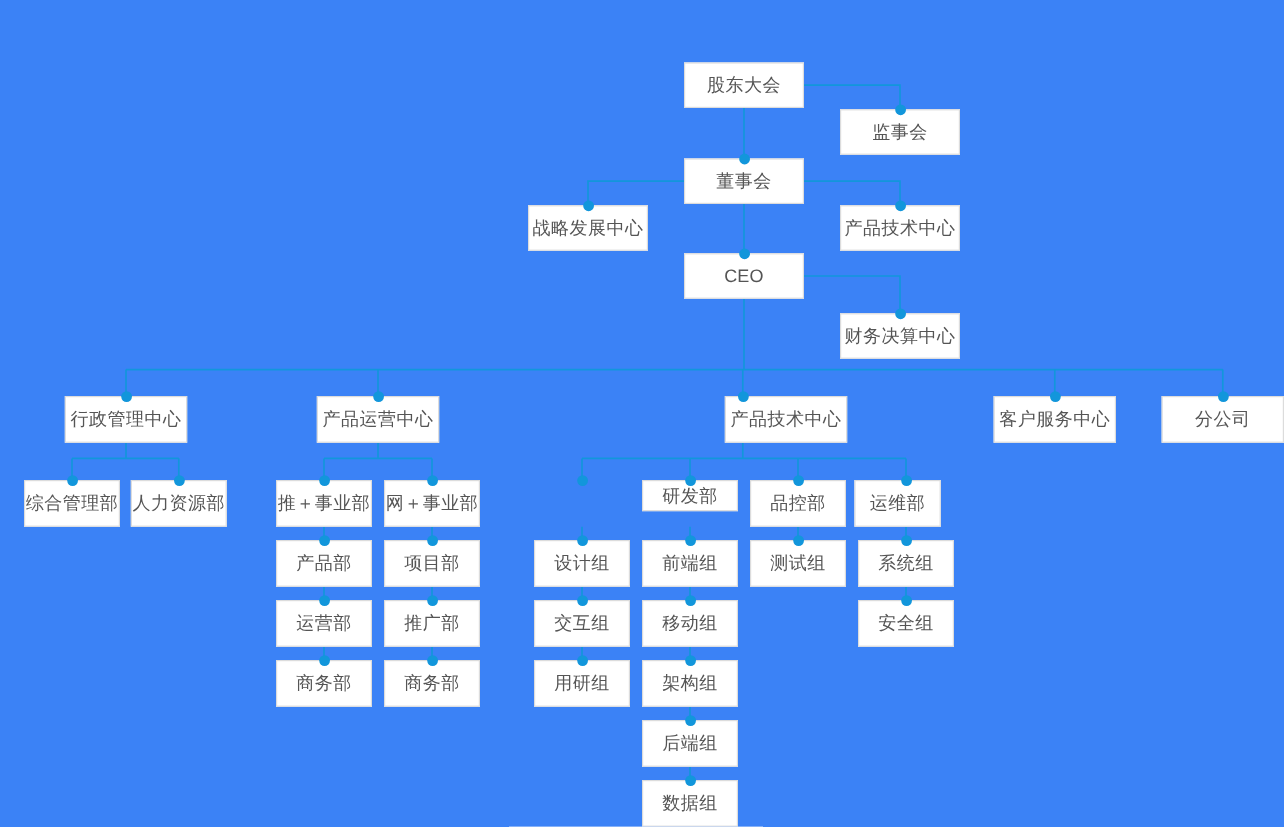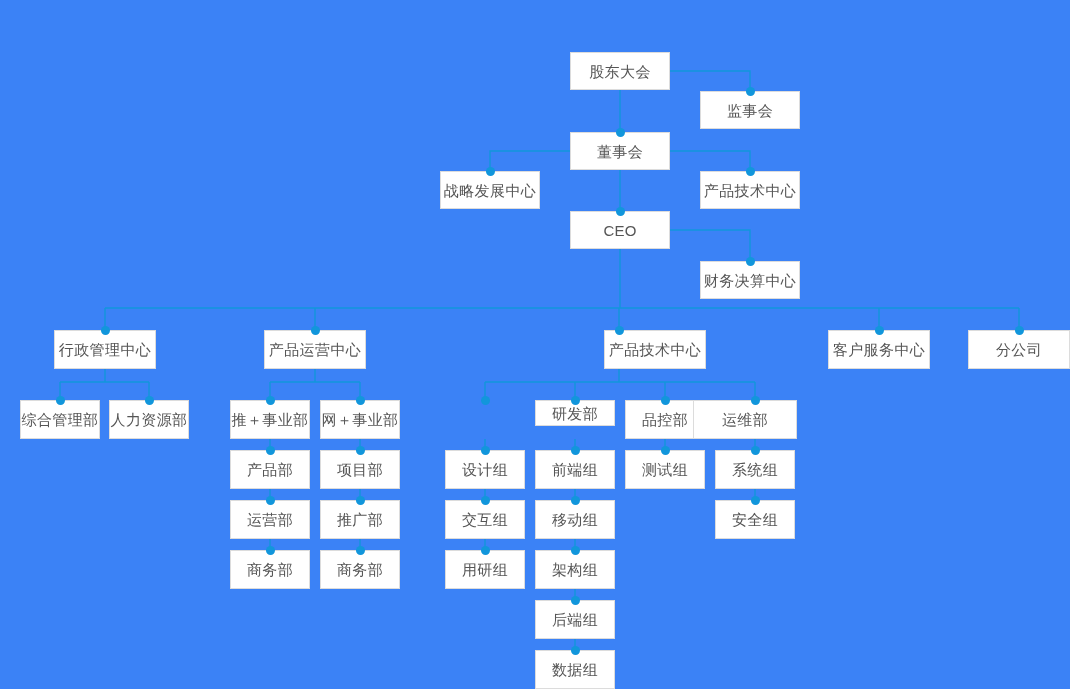--- a/index.html
+++ b/index.html
@@ -170,21 +170,21 @@
     </div>
     <div class="node" style="left: 320px; top: 550px; width: 80px; height: 39px;">
       <span class="node-label">商务部</span>
     </div>
     <div class="node" style="left: 535px; top: 400px; width: 80px; height: 26px;">
       <span class="node-label">研发部</span>
     </div>
     <div class="node" style="left: 625px; top: 400px; width: 80px; height: 39px;">
       <span class="node-label">品控部</span>
     </div>
-    <div class="node" style="left: 693px; top: 400px; width: 104px; height: 39px; text-align: right;">
+    <div class="node" style="left: 712px; top: 400px; width: 72px; height: 39px; text-align: right;">
       <span class="node-label">运维部</span>
     </div>
     <div class="node" style="left: 445px; top: 450px; width: 80px; height: 39px;">
       <span class="node-label">设计组</span>
     </div>
     <div class="node" style="left: 535px; top: 450px; width: 80px; height: 39px;">
       <span class="node-label">前端组</span>
     </div>
     <div class="node" style="left: 625px; top: 450px; width: 80px; height: 39px;">
       <span class="node-label">测试组</span>

